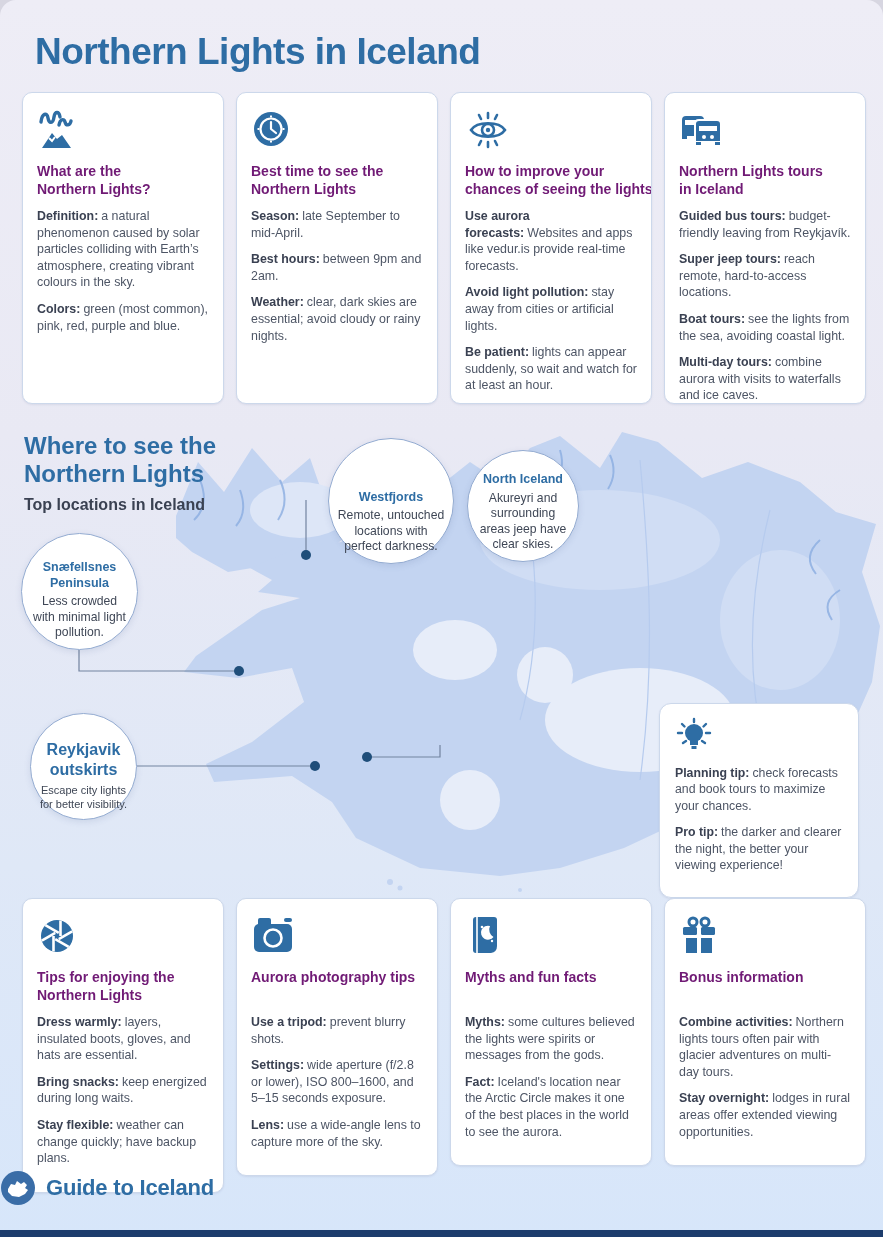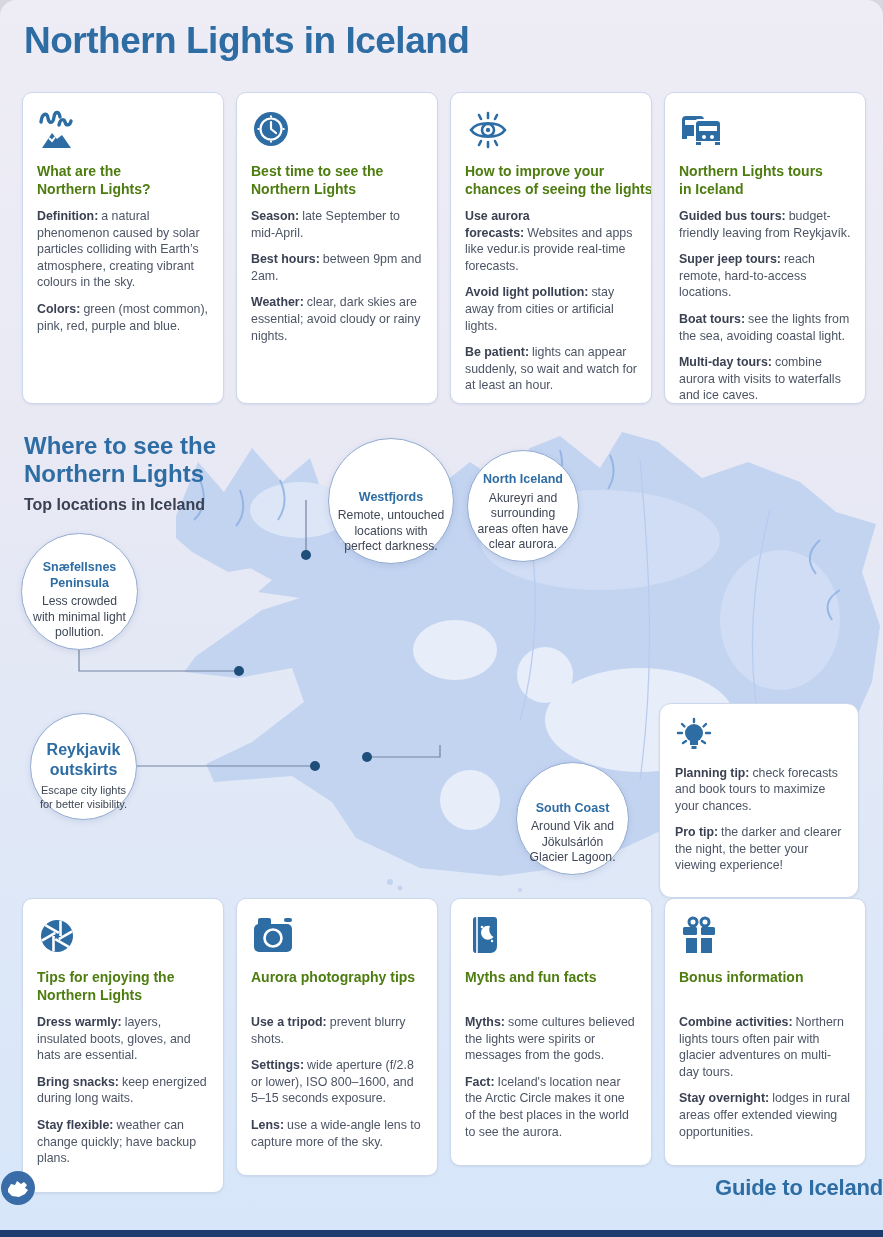--- a/index.html
+++ b/index.html
@@ -1,29 +1,29 @@
 <!DOCTYPE html>
 <html><head>
 <meta charset="utf-8">
 <style>
   html,body{margin:0;padding:0;}
   body{width:883px;height:1237px;background:#d7d6e1;font-family:"Liberation Sans",sans-serif;overflow:hidden;}
   .page{position:relative;width:883px;height:1237px;border-radius:16px 16px 0 0;overflow:hidden;
         background:linear-gradient(180deg,#eeedf6 0%,#e9e9f4 35%,#dfe8f7 70%,#d7e6fa 100%);}
-  .page-title{position:absolute;left:24px;top:20px;margin:0;font-size:37px;font-weight:700;color:#2e6da4;letter-spacing:-0.5px;text-align:right;}
+  .page-title{position:absolute;left:24px;top:20px;margin:11px;font-size:37px;font-weight:700;color:#2e6da4;letter-spacing:-0.5px;text-align:right;}
   .cards-row{position:absolute;left:22px;width:844px;display:grid;grid-template-columns:repeat(4,1fr);gap:12px;}
   .row-top{top:92px;}
   .row-bottom{top:898px;align-items:start;}
   .card{background:#fff;border:1px solid #ccd8eb;border-radius:10px;padding:15px 14px;box-sizing:border-box;overflow:hidden;
         box-shadow:0 1px 2px rgba(120,130,170,0.15);}
   .row-top .card{height:312px;}
   .row-bottom .card{min-height:236px;}
   .icon{display:block;height:46px;margin-bottom:8px;}
   .icon svg{display:block;}
-  .card h3{margin:0 0 9px;font-size:14px;line-height:1.32;color:#4d7c0f;min-height:37px;font-weight:700;}
+  .card h3{margin:0 0 9px;font-size:14px;line-height:1.32;color:#701a75;min-height:37px;font-weight:700;}
   .tl{display:block;white-space:nowrap;}
   .pp{margin:0 0 10px;font-size:12.4px;line-height:1.34;color:#4d5565;}
   .lbl{font-weight:700;color:#3a4152;margin-right:3px;}
 
   .map-section{position:absolute;left:0;top:420px;width:883px;height:478px;}
   .map-svg{position:absolute;left:0;top:0;}
   .map-heading{position:absolute;left:24px;top:12px;}
   .hl{display:block;font-size:24px;font-weight:700;color:#2e6da4;line-height:1.17;white-space:nowrap;}
   .map-sub{font-size:16px;font-weight:700;color:#3a4152;margin-top:8px;white-space:nowrap;}
 
@@ -33,21 +33,21 @@
   .nm{font-weight:700;color:#2e6da4;font-size:12.5px;line-height:1.25;margin-bottom:3px;}
   .ds{color:#3f4756;font-size:12.2px;line-height:1.28;}
   .loc-small .nm{font-size:16px;}
   .loc-small .ds{font-size:11px;}
 
   .tip-card{position:absolute;left:659px;top:283px;width:200px;min-height:173px;background:#fff;border:1px solid #ccd8eb;
             border-radius:12px;padding:13px 15px;box-sizing:border-box;box-shadow:0 1px 2px rgba(120,130,170,0.15);}
   .tip-card .icon{height:42px;margin-bottom:6px;}
   .tip-card .pp{font-size:12.3px;}
 
-  .footer{position:absolute;left:0;top:1170px;width:883px;display:flex;align-items:center;justify-content:space-between;gap:10px;}
+  .footer{position:absolute;left:0;top:1170px;width:883px;display:flex;align-items:center;justify-content:flex-start;gap:10px;}
   .brand-name{font-size:22px;font-weight:700;color:#2e6da4;letter-spacing:-0.2px;}
   .bottom-bar{position:absolute;left:0;bottom:0;width:883px;height:7px;background:#1d3c6d;}
 </style>
 </head>
 <body>
 
 <div class="page">
 
   <h1 class="page-title">Northern Lights in Iceland</h1>
 
@@ -191,33 +191,29 @@
       <span class="hl">Northern Lights</span>
       <div class="map-sub">Top locations in Iceland</div>
     </div>
 
     <div class="loc" style="left:328px;top:18px;width:126px;height:126px;">
       <div class="nm">Westfjords</div>
       <div class="ds">Remote, untouched locations with perfect darkness.</div>
     </div>
     <div class="loc" style="left:467px;top:30px;width:112px;height:112px;">
       <div class="nm">North Iceland</div>
-      <div class="ds">Akureyri and surrounding areas often have clear aurora.</div>
+      <div class="ds">Akureyri and surrounding areas jeep have clear skies.</div>
     </div>
     <div class="loc" style="left:21px;top:113px;width:117px;height:117px;">
       <div class="nm">Snæfellsnes Peninsula</div>
       <div class="ds">Less crowded with minimal light pollution.</div>
     </div>
     <div class="loc loc-small" style="left:30px;top:293px;width:107px;height:107px;">
       <div class="nm">Reykjavik outskirts</div>
       <div class="ds">Escape city lights for better visibility.</div>
-    </div>
-    <div class="loc" style="left:516px;top:342px;width:113px;height:113px;">
-      <div class="nm">South Coast</div>
-      <div class="ds">Around Vik and Jökulsárlón Glacier Lagoon.</div>
     </div>
 
     <div class="tip-card">
       <span class="icon">
         <svg width="38" height="40" viewBox="0 0 38 40">
           <circle cx="19" cy="16" r="9" fill="#2e6da4"></circle>
           <path d="M15 24 h8 v4 h-8 Z M16.5 29 h5 v3 h-5 Z" fill="#2e6da4"></path>
           <g stroke="#2e6da4" stroke-width="2.4" stroke-linecap="round" fill="none">
             <path d="M19 2 L19 5 M7 7 L9.5 9.5 M31 7 L28.5 9.5 M3 16 L7 16 M35 16 L31 16 M8 26 L11 24 M30 26 L27 24"></path>
           </g>

